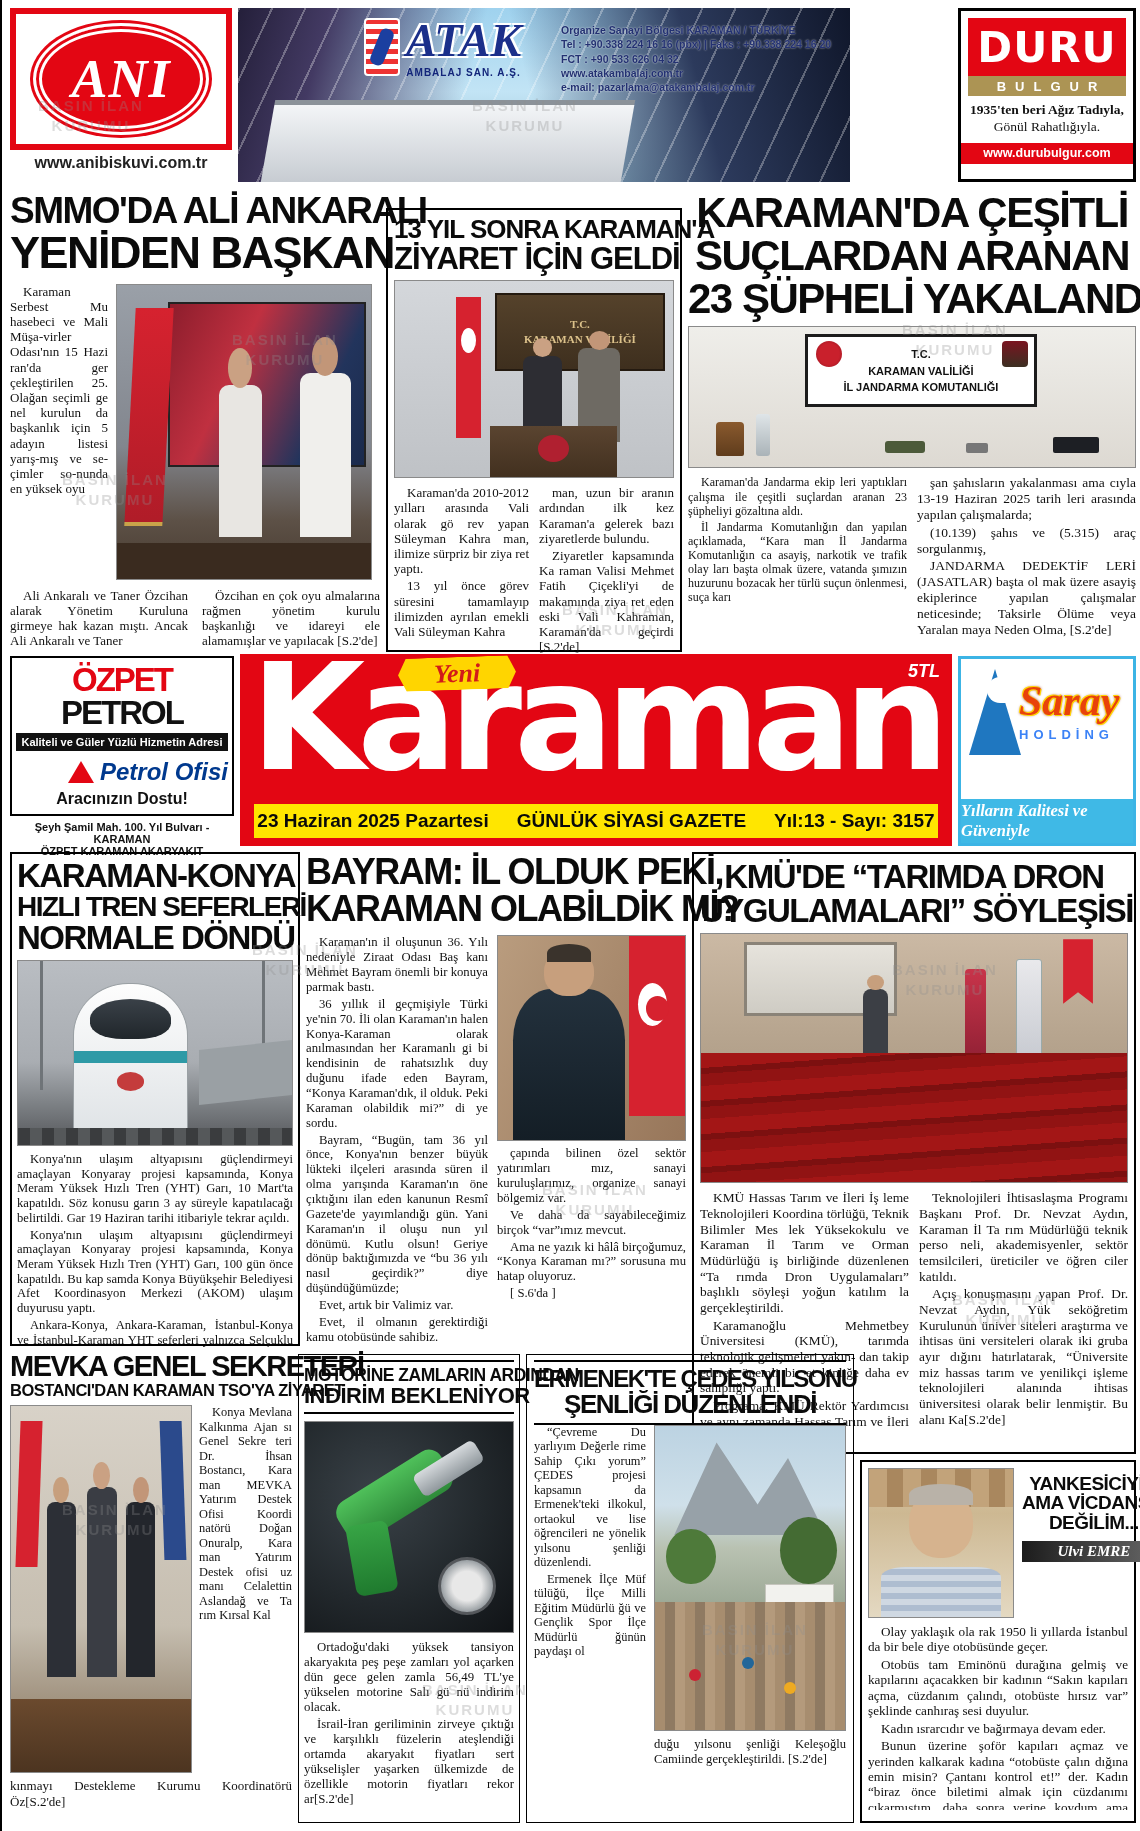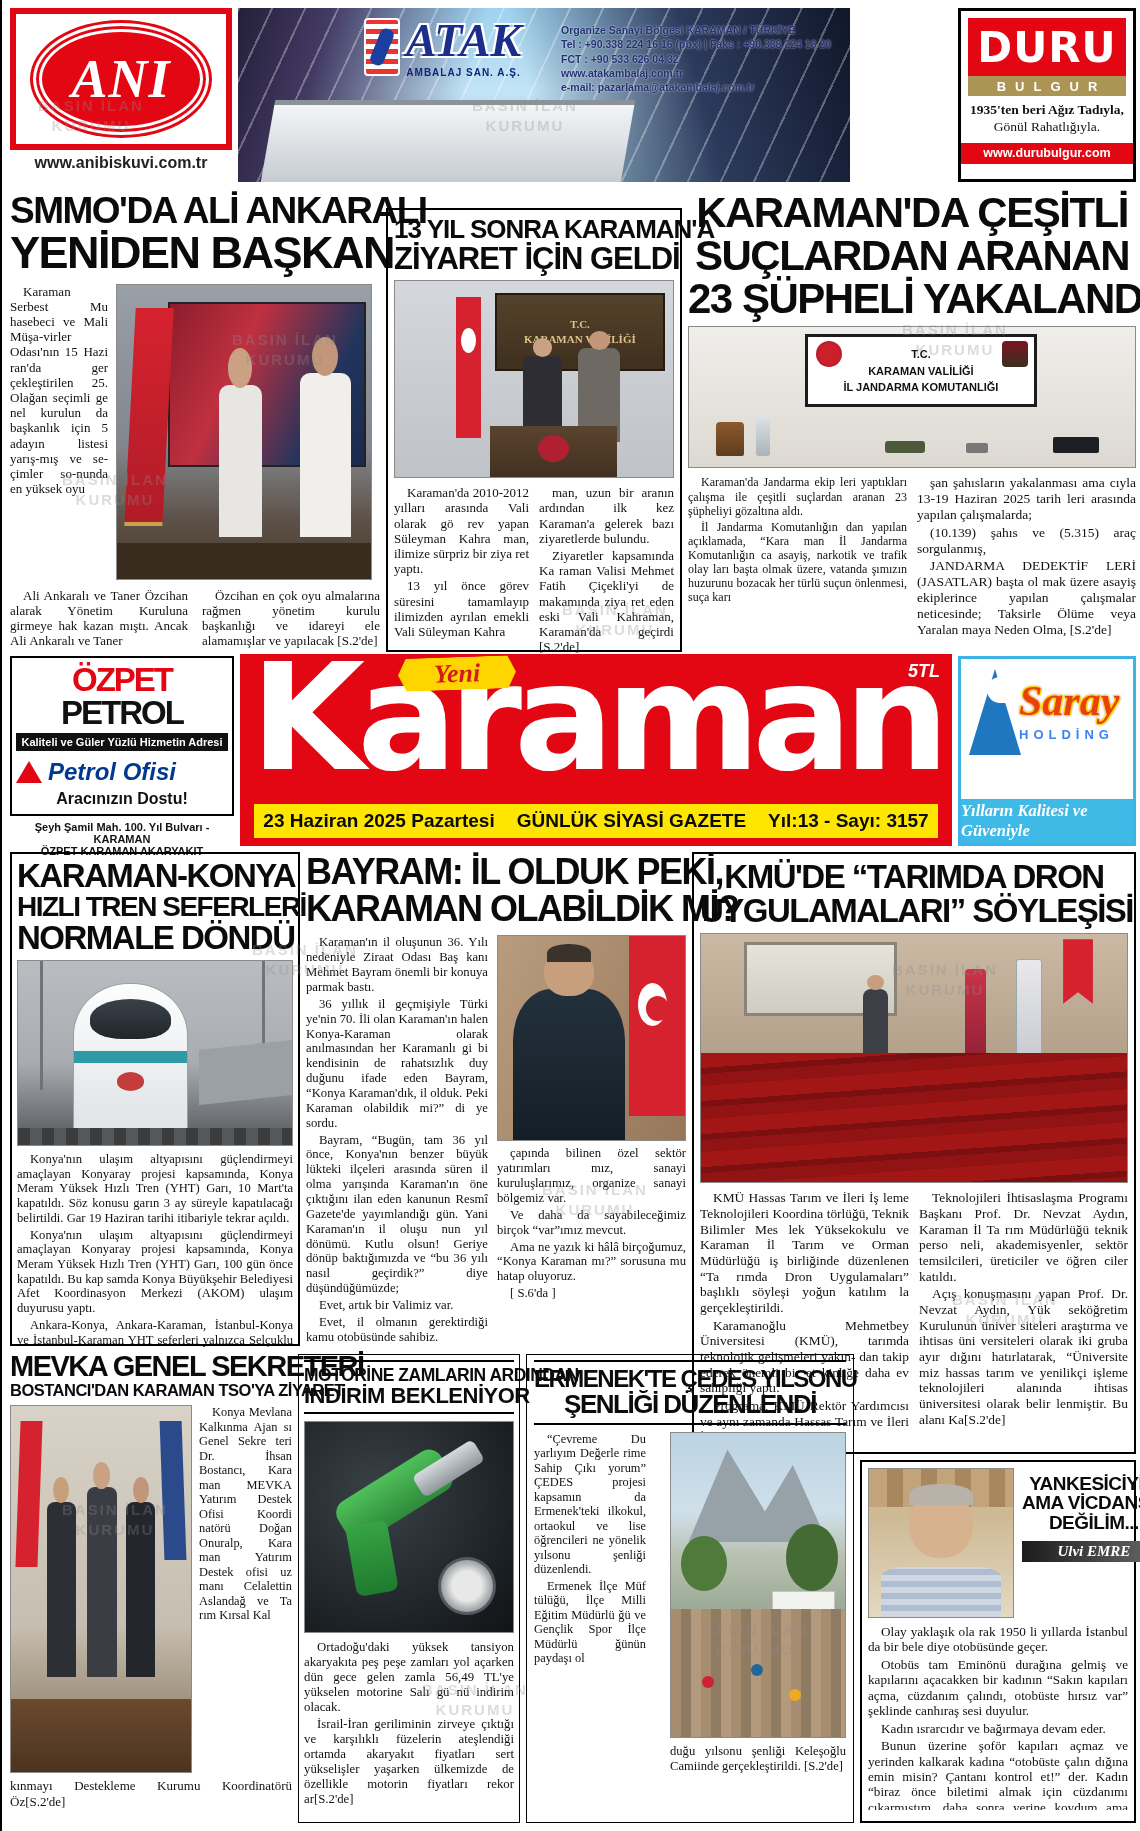--- a/index.html
+++ b/index.html
@@ -18,21 +18,21 @@
   .box2{border:2px solid #000;}
   .box1{border:1.5px solid #000;}
   
   .wm{position:absolute;color:#8f8f8f;opacity:.30;font-family:"Liberation Sans",sans-serif;
       font-weight:bold;font-size:15px;letter-spacing:2px;text-align:center;line-height:1.3;
       white-space:pre-line;pointer-events:none;z-index:6;}
   
   .masthead{background:#e30613;}
   .m-title{font-family:"DejaVu Sans",sans-serif;font-weight:bold;color:#fff;
            letter-spacing:-8px;line-height:1;text-align:center;}
-  .m-strip{background:#ffe600;display:flex;align-items:center;justify-content:center;gap:22px;
+  .m-strip{background:#ffe600;display:flex;align-items:center;justify-content:center;gap:28px;
            font-family:"Liberation Sans",sans-serif;font-weight:bold;font-size:19px;color:#0a0a0a;text-align:center;}
   .ribbon{background:#ffd500;clip-path:polygon(7% 0,93% 0,100% 50%,93% 100%,7% 100%,0 50%);
           display:flex;align-items:center;justify-content:center;
           font-family:"Liberation Serif",serif;font-style:italic;font-weight:bold;color:#d21a1a;}
   .colrow{display:flex;gap:10px;}
   .colrow>div{flex:1;}
   .rule-t{border-top:2.5px solid #000;}
   .rule-b{border-bottom:2.5px solid #000;}
 </style>
 </head>
@@ -176,21 +176,21 @@
     </div>
   </div>
 
   <div class="abs" style="left:8px;top:656px;width:224px;height:190px;">
     <div style="border:2.5px solid #000;background:#fff;padding:5px 4px 6px;">
       <div style="text-align:center;font-family:'Liberation Sans',sans-serif;font-weight:bold;font-size:33px;letter-spacing:-2px;line-height:1;">
         <span style="color:#e30613;">ÖZPET</span>
         <span style="color:#111;">PETROL</span>
       </div>
       <div style="background:#111;color:#fff;font-family:'Liberation Sans',sans-serif;font-weight:bold;font-size:11px;text-align:center;padding:3px 0;margin-top:4px;">Kaliteli ve Güler Yüzlü Hizmetin Adresi</div>
-      <div style="display:flex;align-items:center;justify-content:flex-start;gap:6px;margin-top:7px;">
+      <div style="display:flex;align-items:center;justify-content:flex-end;gap:6px;margin-top:7px;">
         <div style="width:0;height:0;border-left:13px solid transparent;border-right:13px solid transparent;border-bottom:22px solid #e30613;"></div>
         <span style="color:#00398e;font-family:'Liberation Sans',sans-serif;font-weight:bold;font-style:italic;font-size:24px;">Petrol Ofisi</span>
       </div>
       <div style="text-align:center;font-family:'Liberation Sans',sans-serif;font-weight:bold;font-size:16px;margin-top:4px;">Aracınızın Dostu!</div>
     </div>
     <div style="text-align:center;font-family:'Liberation Sans',sans-serif;font-weight:bold;font-size:11px;margin-top:5px;">Şeyh Şamil Mah. 100. Yıl Bulvarı - KARAMAN</div>
     <div style="text-align:center;font-family:'Liberation Sans',sans-serif;font-weight:bold;font-size:11px;">ÖZPET KARAMAN AKARYAKIT</div>
   </div>
 
   <div class="abs masthead" style="left:238px;top:654px;width:712px;height:192px;">
@@ -338,21 +338,21 @@
         <p>Ortadoğu'daki yüksek tansiyon akaryakıta peş peşe zamları yol açarken dün gece gelen zamla 56,49 TL'ye yükselen motorine Salı gü nü indirim olacak.</p>
         <p>İsrail-İran geriliminin zirveye çıktığı ve karşılıklı füzelerin ateşlendiği ortamda akaryakıt fiyatları sert yükselişler yaşarken ülkemizde de özellikle motorin fiyatları rekor ar[S.2'de]</p>
       </div>
   </div>
 
   <div class="abs box1" style="left:524px;top:1354px;width:328px;height:469px;padding:5px 7px;">
     <div class="rule-t rule-b" style="padding:5px 0;">
       <div class="hl" style="font-size:24px;">ERMENEK'TE ÇEDES YILSONU</div>
       <div class="hl" style="font-size:26px;">ŞENLİĞİ DÜZENLENDİ</div>
     </div>
-    <div style="display:flex;gap:24px;margin-top:7px;">
+    <div style="display:flex;gap:8px;margin-top:0;">
       <div class="jp" style="width:112px;font-size:12.4px;height:372px;">
           <p>“Çevreme Du yarlıyım Değerle rime Sahip Çıkı yorum” ÇEDES projesi kapsamın da Ermenek'teki ilkokul, ortaokul ve lise öğrencileri ne yönelik yılsonu şenliği düzenlendi.</p>
           <p>Ermenek İlçe Müf tülüğü, İlçe Milli Eğitim Müdürlü ğü ve Gençlik Spor İlçe Müdürlü ğünün paydaşı ol</p>
         </div>
       <div style="flex:1;">
         <div class="photo" style="width:100%;height:306px;background:linear-gradient(#bcd3e2 0%,#cfe0ea 26%,#b9c2b2 40%,#9aa794 60%,#b59f85 100%);">
           <div class="abs" style="left:10%;top:2%;width:80%;height:34%;background:#97a1a8;clip-path:polygon(0 100%,28% 10%,55% 70%,75% 25%,100% 100%);"></div>
           <div class="abs" style="left:6%;top:34%;width:26%;height:18%;background:#4e7a3a;border-radius:50%;"></div>
           <div class="abs" style="right:4%;top:30%;width:30%;height:22%;background:#446b33;border-radius:50%;"></div>
           <div class="abs" style="right:6%;top:52%;width:36%;height:14%;background:#f2f2ee;border:1px solid #c5c5bd;"></div>

